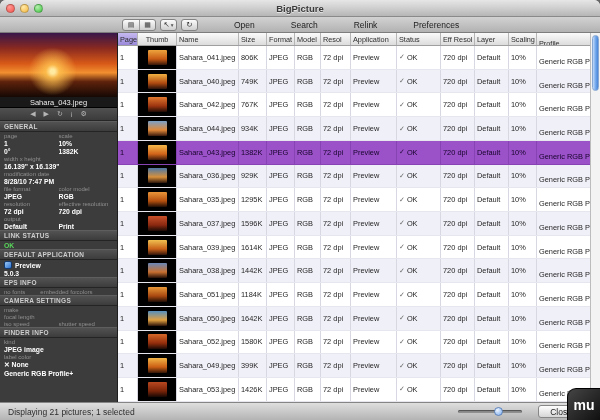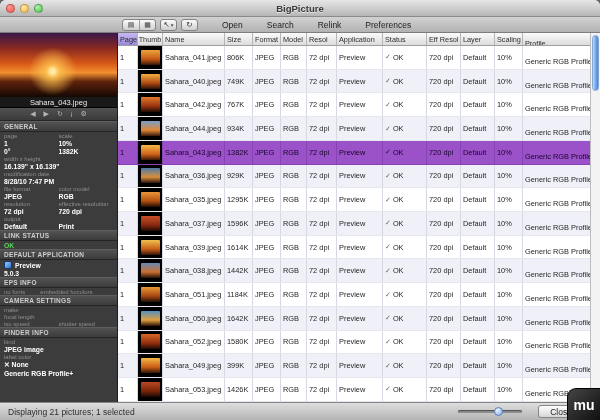--- a/index.html
+++ b/index.html
@@ -27,21 +27,21 @@
     color:#222; padding-left:122px; }
   .seg { display:flex; border:1px solid #838383; border-radius:3px; overflow:hidden;
     height:12px; background:linear-gradient(#fbfbfb,#cfcfcf); }
   .seg-btn { width:16px; display:flex; align-items:center; justify-content:center;
     font-size:7px; color:#444; }
   .seg-btn + .seg-btn { border-left:1px solid #9a9a9a; }
   .tb-btn { height:12px; min-width:17px; margin-left:4px; border:1px solid #838383;
     border-radius:3px; background:linear-gradient(#fbfbfb,#cfcfcf); display:flex;
     align-items:center; justify-content:center; font-size:7.5px; color:#333; padding:0 2px; }
   .tb-caret { font-size:5.5px; margin-left:1px; color:#555; }
-  .tool-label { margin-left:24px; color:#1d1d1d; }
+  .tool-label { margin-left:36px; color:#1d1d1d; }
 
   
   .main { flex:1; min-height:0; display:flex; }
 
   
   .sidebar { width:118px; flex:none; background:#3c3c3c; border-right:1px solid #1e1e1e;
     display:flex; flex-direction:column; overflow:hidden; }
   .preview { height:64px; flex:none; position:relative;
     background:
       radial-gradient(circle at 45% 60%, #ffeaa2 0 3%, rgba(255,195,80,.85) 9%, rgba(245,130,35,0) 32%),
@@ -76,21 +76,21 @@
   .hcell.sorted { background:linear-gradient(#c6b9f0,#9a89da); }
   .tbody { flex:1; min-height:0; display:flex; flex-direction:column; overflow:hidden; }
   .trow { height:23.73px; flex:none; display:flex; background:#ffffff;
     border-bottom:1px solid #e6e6ee; font-size:7.4px; color:#1f1f1f; }
   .trow.alt { background:#f0f0f8; }
   .trow.selected { background:#9b51c8; color:#16052a; border-bottom-color:#8742b4; }
   .cell { border-right:1px solid #d8d8e2; padding:0 2px; display:flex; align-items:center;
     white-space:nowrap; overflow:hidden; }
   .trow.selected .cell { border-right-color:#8742b4; }
   .c-page   { width:20px; flex:none; }
-  .c-thumb  { width:25px; flex:none; justify-content:center; padding:0; }
+  .c-thumb  { width:39px; flex:none; justify-content:center; padding:0; }
   .trow .c-thumb { background:#000; }
   .c-name   { width:62px; flex:none; }
   .c-size   { width:28px; flex:none; }
   .c-format { width:28px; flex:none; }
   .c-model  { width:26px; flex:none; }
   .c-resol  { width:30px; flex:none; }
   .c-app    { width:46px; flex:none; }
   .c-status { width:44px; flex:none; }
   .c-effres { width:34px; flex:none; }
   .c-layer  { width:34px; flex:none; }

